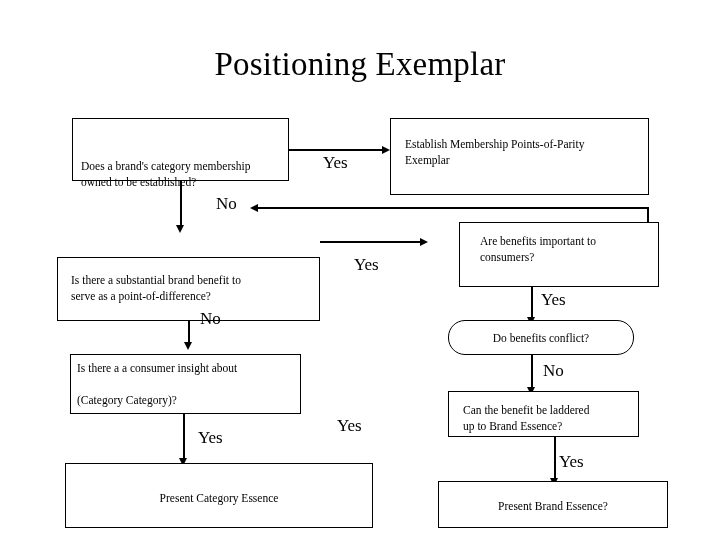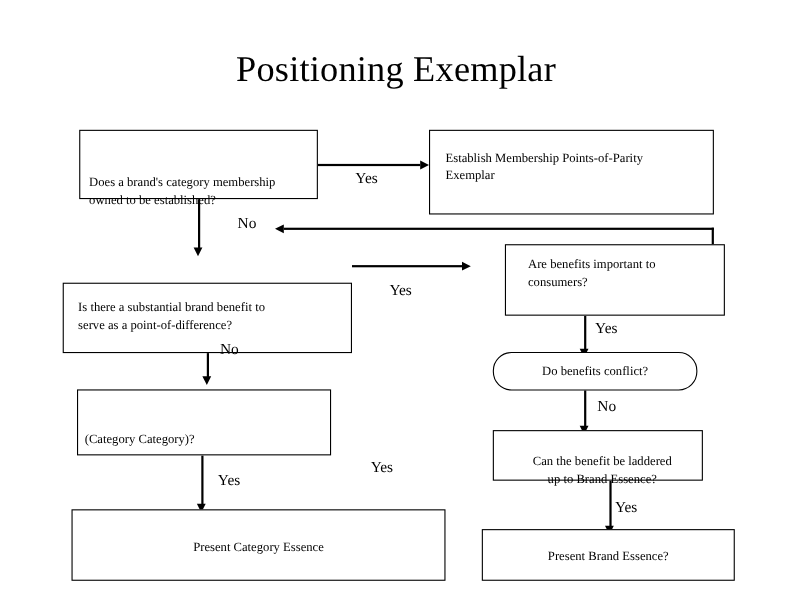--- a/index.html
+++ b/index.html
@@ -46,21 +46,21 @@
     left: 8px;
     right: 6px;
   }
   .node.center .node-text {
     left: 0;
     right: 0;
     text-align: center;
   }
   .edge-label {
     position: absolute;
-    font-size: 14px;
+    font-size: 17px;
     line-height: 14px;
     color: #000000;
     white-space: nowrap;
     z-index: 6;
   }
   .seg-h {
     position: absolute;
     height: 0;
     border-top: 2px solid #000000;
     z-index: 3;
@@ -153,48 +153,48 @@
   <div class="edge-label" style="left:541px; top:293px;">Yes</div>
 
   <div class="node center" style="left:448px; top:320px; width:186px; height:35px;border-radius:17px;">
     <div class="node-text" style="top:9px;">
       <span>Do benefits conflict?</span>
     </div>
   </div>
 
   <div class="node" style="left:70px; top:354px; width:231px; height:60px;">
     <div class="node-text" style="top:5px; left:6px;">
-      <br>
+      <span>Is there a a consumer insight about</span><br>
       <br>
       <span>(Category Category)?</span>
     </div>
   </div>
 
   <div class="seg-v" style="left:531px; top:355px; height:33px;"></div>
   <div class="arrowhead down" style="left:526.5px; top:387px;"></div>
   <div class="edge-label" style="left:543px; top:364px;">No</div>
 
   <div class="node" style="left:448px; top:391px; width:191px; height:46px;">
-    <div class="node-text" style="top:20px; left:14px;text-align:center;">
+    <div class="node-text" style="top:10px; left:14px;">
       <span>Can the benefit be laddered</span><br>
       <span>up to Brand Essence?</span>
     </div>
   </div>
 
   <div class="seg-v" style="left:183px; top:414px; height:45px;"></div>
   <div class="arrowhead down" style="left:178.5px; top:458px;"></div>
   <div class="edge-label" style="left:198px; top:431px;">Yes</div>
 
   <div class="edge-label" style="left:337px; top:419px;">Yes</div>
 
   <div class="seg-v" style="left:554px; top:437px; height:42px;"></div>
   <div class="arrowhead down" style="left:549.5px; top:478px;"></div>
   <div class="edge-label" style="left:559px; top:455px;">Yes</div>
 
-  <div class="node center" style="left:65px; top:463px; width:340px; height:65px;">
+  <div class="node center" style="left:65px; top:463px; width:308px; height:65px;">
     <div class="node-text" style="top:26px;">
       <span>Present Category Essence</span>
     </div>
   </div>
 
   <div class="node center" style="left:438px; top:481px; width:230px; height:47px;">
     <div class="node-text" style="top:16px;">
       <span>Present Brand Essence?</span>
     </div>
   </div>

